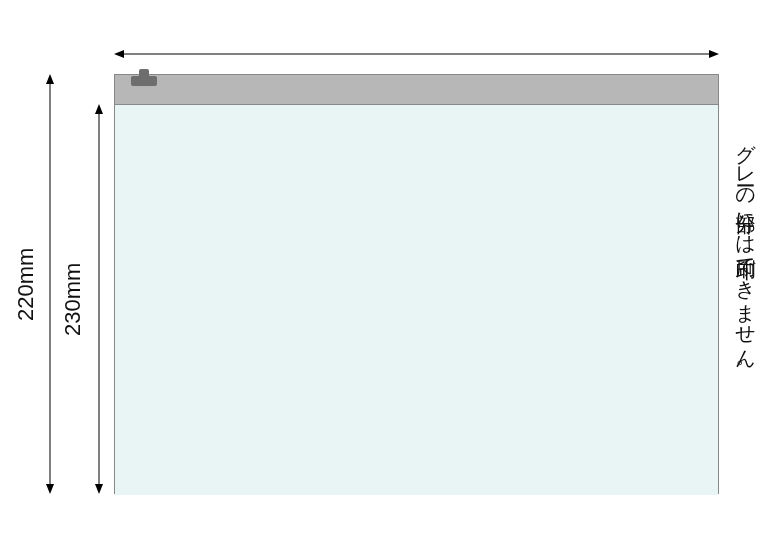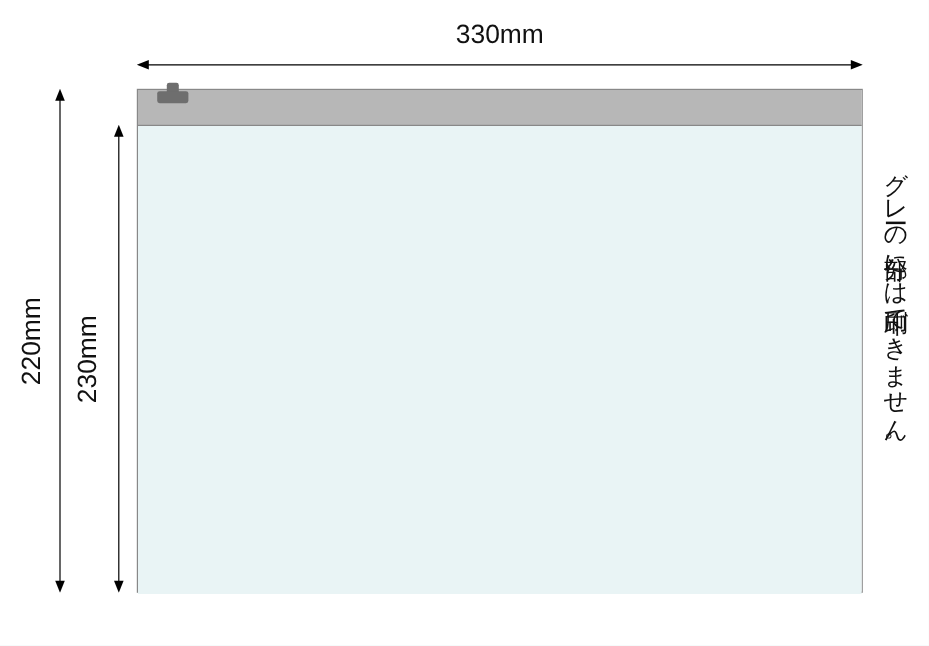--- a/index.html
+++ b/index.html
@@ -131,21 +131,20 @@
     writing-mode: vertical-rl;
     line-height: 1.2;
   }
   svg { display:block; }
 </style>
 </head>
 <body>
 
 <div class="container">
 
-  <div class="width-label">330mm</div>
 
   <div class="width-dim-line">
     <svg width="605" height="12">
       <line x1="6" y1="6" x2="599" y2="6" stroke="#000" stroke-width="1"></line>
       <polygon points="0,6 10,2 10,10" fill="#000"></polygon>
       <polygon points="605,6 595,2 595,10" fill="#000"></polygon>
     </svg>
   </div>
 
   <div class="pouch">

